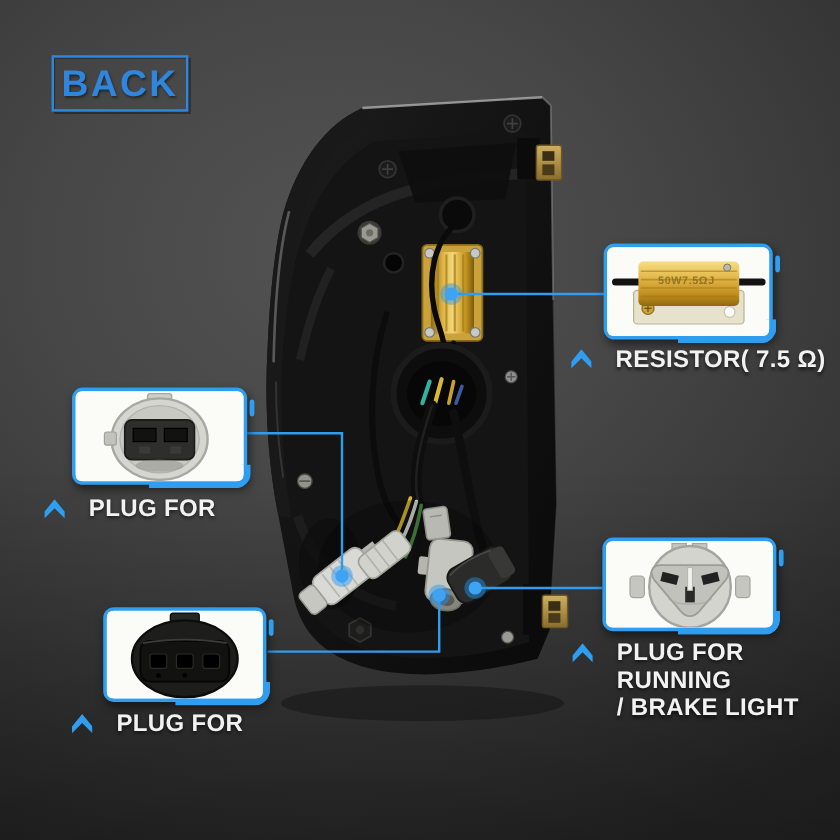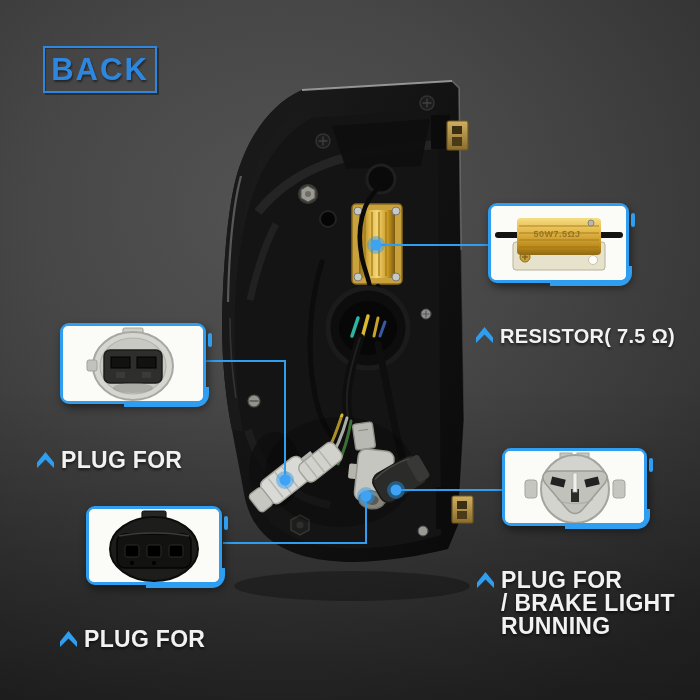--- a/index.html
+++ b/index.html
@@ -51,33 +51,33 @@
     content:"";position:absolute;right:-6px;bottom:-6px;width:58%;height:16px;
     border-right:4px solid var(--accent-blue,#2f9df0);
     border-bottom:4px solid var(--accent-blue,#2f9df0);
     border-bottom-right-radius:13px;pointer-events:none;
   }
   .card::before{ 
     content:"";position:absolute;right:-9px;top:7px;width:4px;height:14px;
     background:var(--accent-blue,#2f9df0);border-radius:2px;pointer-events:none;
   }
   .card svg{display:block;width:100%;height:100%;border-radius:5px;}
-  .card-resistor{left:488px;top:203px;width:141px;height:80px;}
+  .card-resistor{left:503px;top:203px;width:141px;height:80px;}
   .card-reverse {left:60px; top:323px;width:146px;height:81px;}
   .card-turning {left:86px; top:506px;width:136px;height:79px;}
   .card-running {left:502px;top:448px;width:145px;height:78px;}
 
   
   .caption{
-    position:absolute;z-index:3;display:flex;gap:7px;align-items:flex-start;
+    position:absolute;z-index:3;display:flex;gap:20px;align-items:flex-start;
     color:var(--caption-text,#f2f2f2);font-weight:bold;
-    text-shadow:0 2px 3px rgba(0,0,0,.6);white-space:nowrap;margin-top:36px;
+    text-shadow:0 2px 3px rgba(0,0,0,.6);white-space:nowrap;
   }
   .caption .chev{flex:0 0 auto;margin-top:3px;}
-  .caption .lines div{font-size:23px;line-height:23px;letter-spacing:.3px;}
+  .caption .lines div{font-size:20px;line-height:23px;letter-spacing:.3px;}
   .caption-resistor{left:476px;top:288px;}
   .caption-resistor .lines div{font-size:20px;line-height:24px;}
   .caption-reverse{left:37px;top:413px;}
   .caption-turning{left:60px;top:592px;}
   .caption-running{left:477px;top:533px;}
 </style>
 </head>
 <body>
 
 <div class="stage">
@@ -355,18 +355,18 @@
       <div>PLUG FOR</div>
     </div>
   </div>
 
   <div class="caption caption-running">
     <svg class="chev" width="17" height="16" viewBox="0 0 17 16">
       <path d="M8.5 0 L17 10.5 L17 16 L8.5 7.5 L0 16 L0 10.5 Z" fill="var(--accent-blue,#2f9df0)"></path>
     </svg>
     <div class="lines">
       <div>PLUG FOR</div>
+      <div>RUNNING</div>
       <div>/ BRAKE LIGHT</div>
-      <div>RUNNING</div>
     </div>
   </div>
 
 </div>
 
 </body></html>

